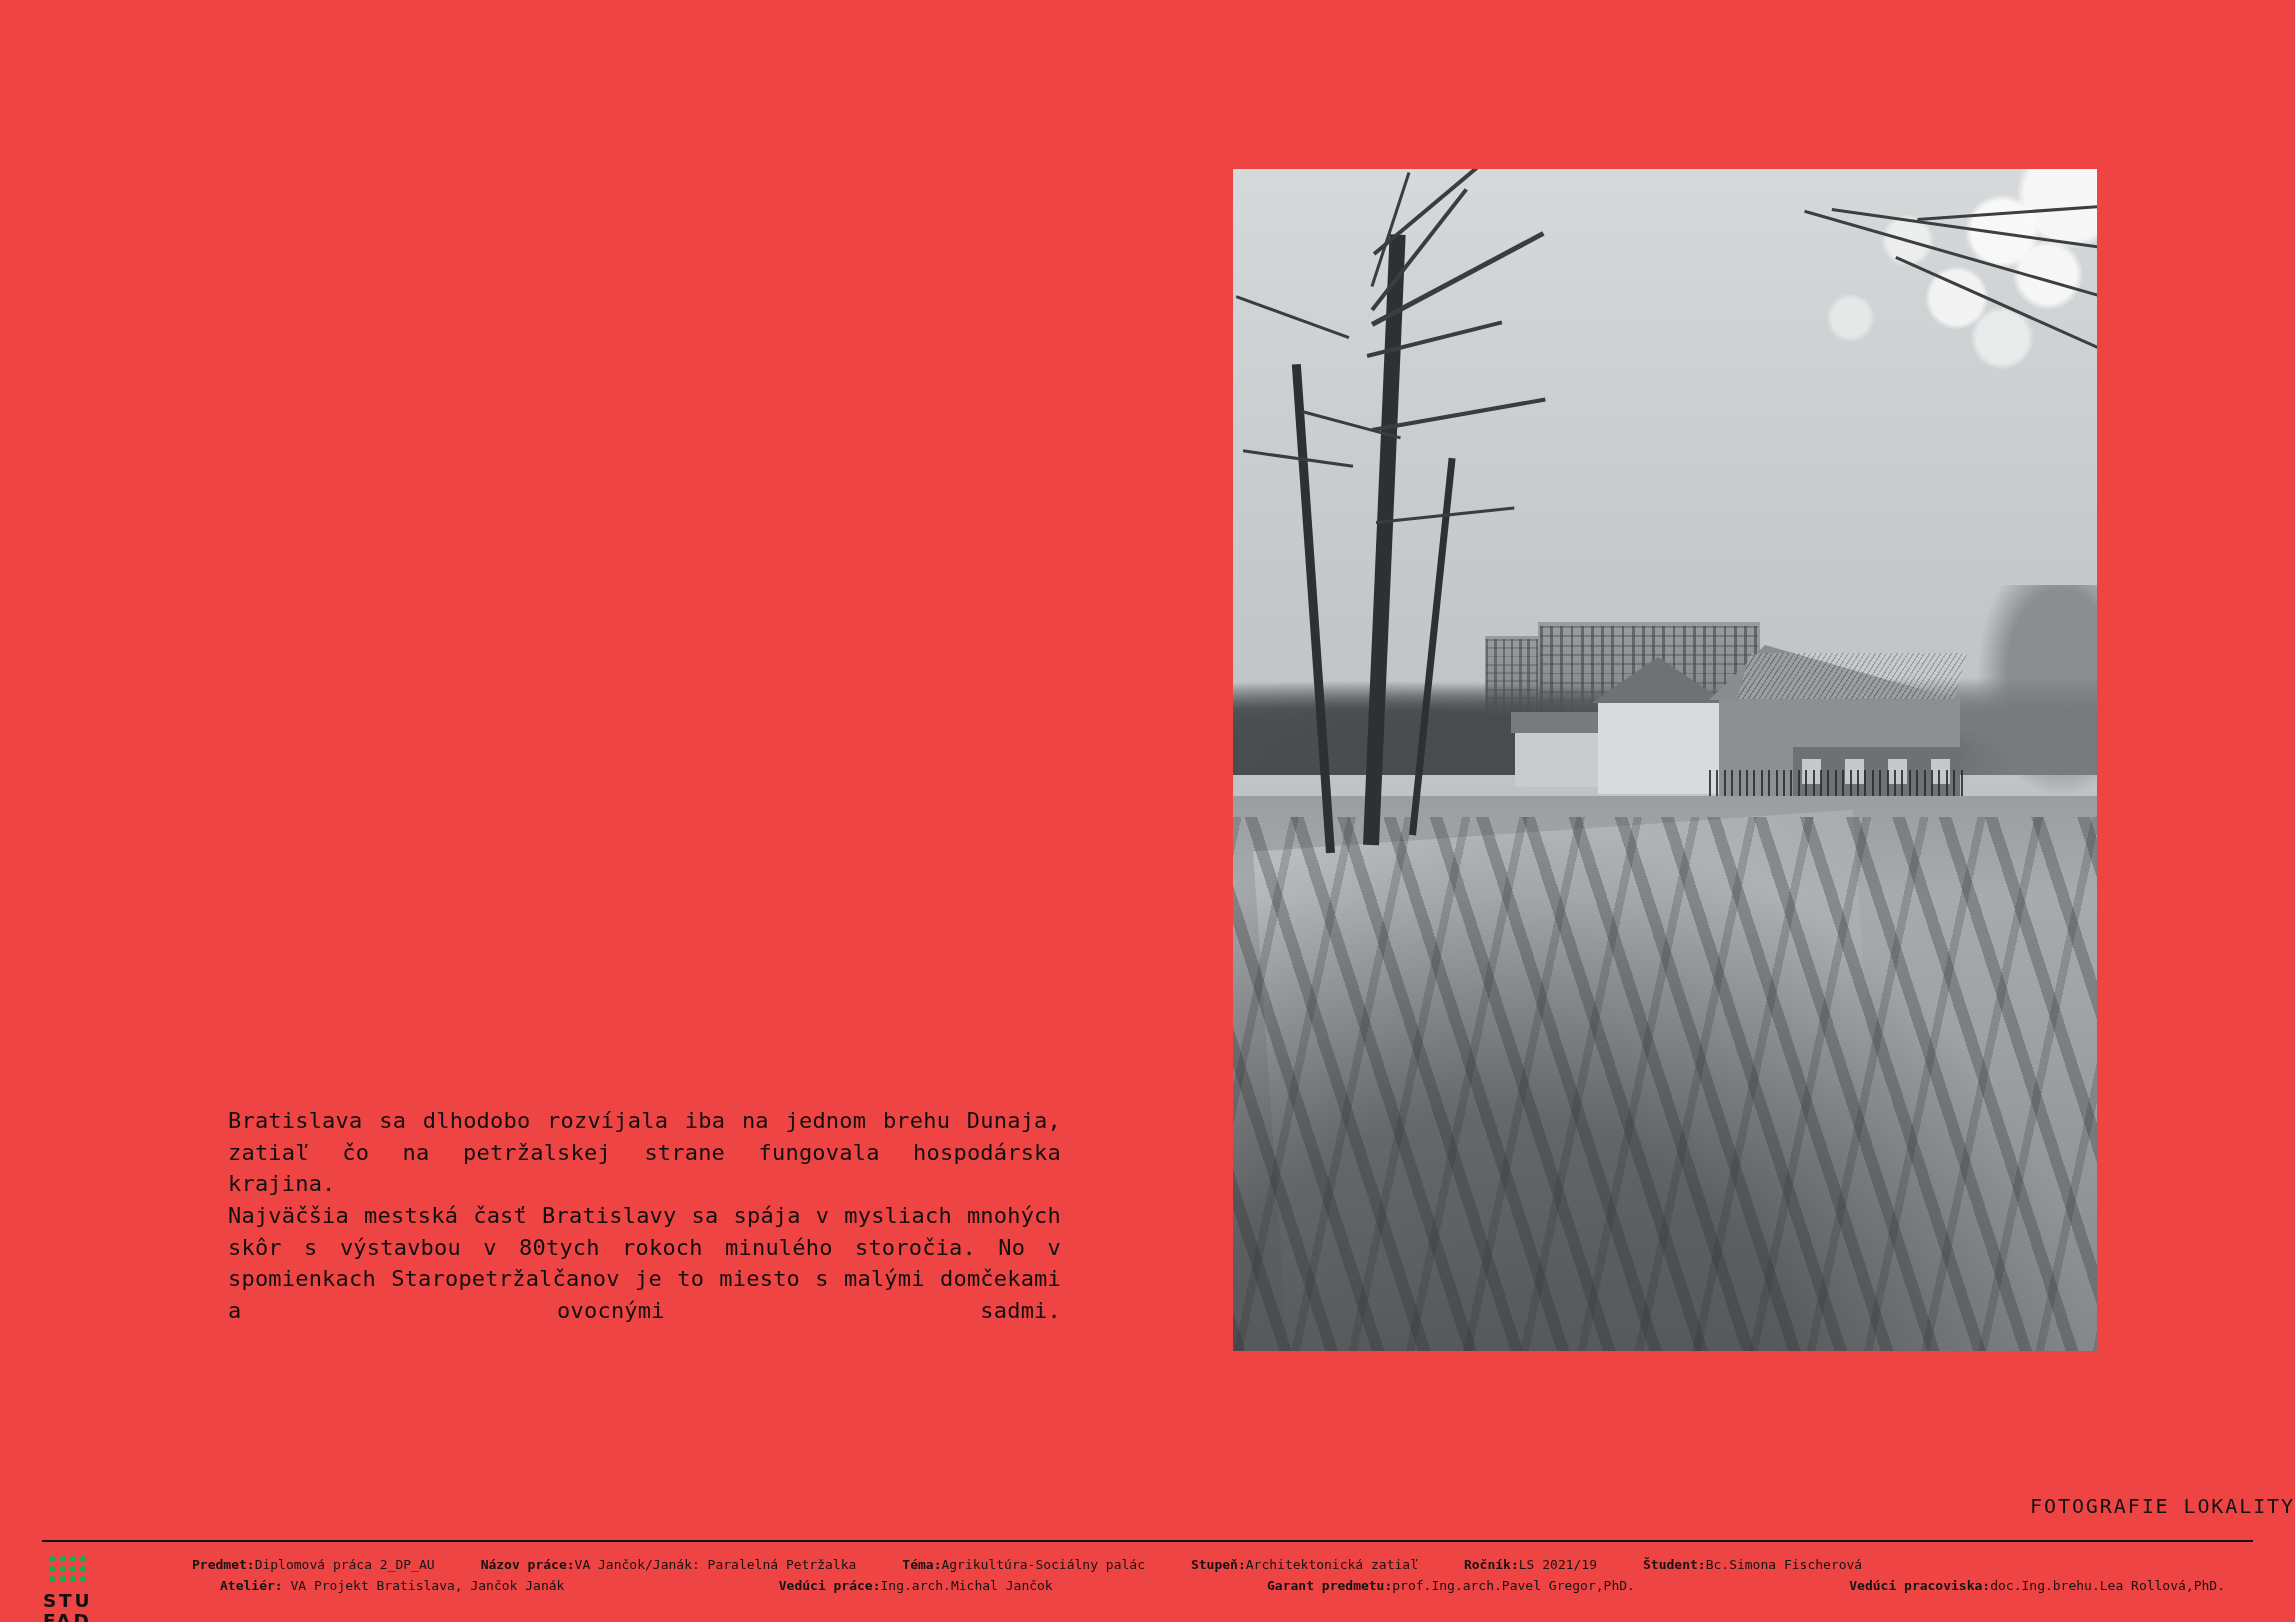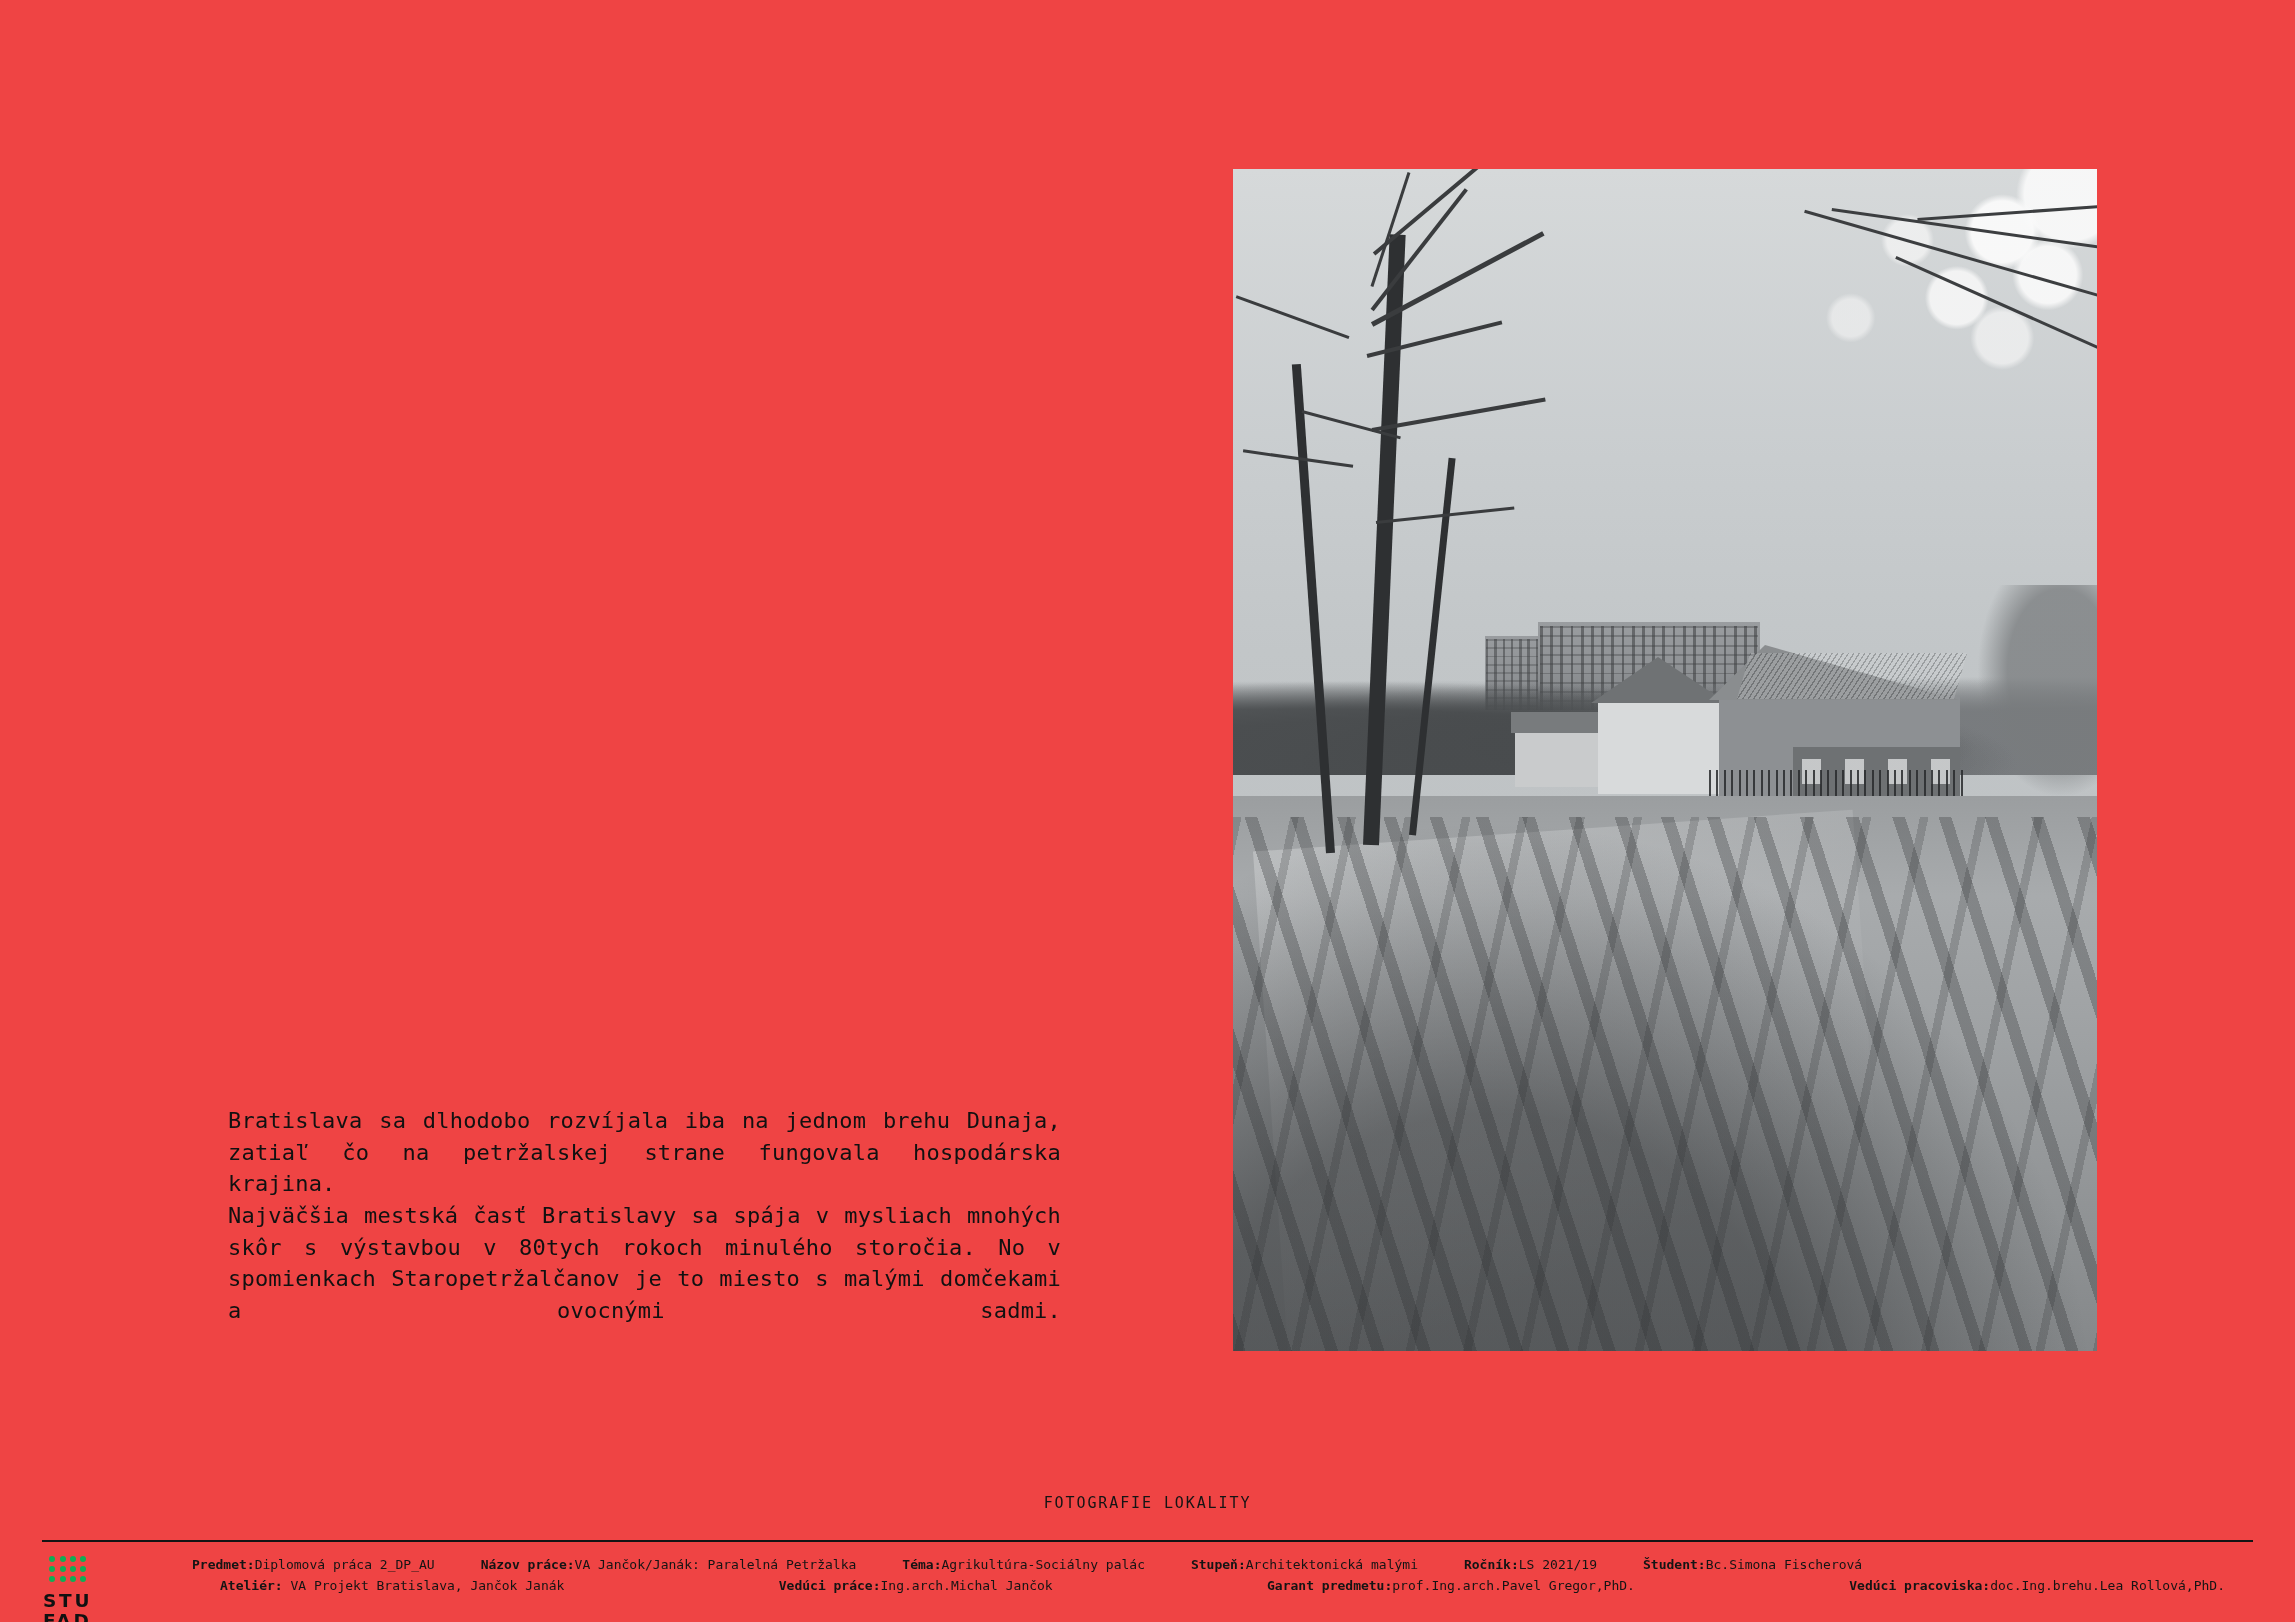--- a/index.html
+++ b/index.html
@@ -256,23 +256,23 @@
   }
   .body-text p { margin: 0; }
   .body-text p.last { text-align: justify; }
   .body-text p.last::after { content: ""; display: inline-block; width: 100%; }
 
   
   .caption {
     position: absolute;
     left: 0; right: 0;
     top: 1494px;
-    text-align: center;
+    text-align: right;
     font-family: "DejaVu Sans Mono", monospace;
-    font-size: 15px;
+    font-size: 20px;
     letter-spacing: 1.9px;
     color: #141414;
   }
 
   
   .footer {
     position: absolute;
     left: 0; right: 0; bottom: 0;
     height: 93px;
   }
@@ -409,21 +409,21 @@
         <span>STU</span><br>
         <span>FAD</span>
       </span>
     </div>
 
     <div class="meta">
       <div class="line row1">
         <span class="pair"><b>Predmet:</b><span class="val">Diplomová práca 2_DP_AU</span></span>
         <span class="pair"><b>Názov práce:</b><span class="val">VA Jančok/Janák: Paralelná Petržalka</span></span>
         <span class="pair"><b>Téma:</b><span class="val">Agrikultúra-Sociálny palác</span></span>
-        <span class="pair"><b>Stupeň:</b><span class="val">Architektonická malými</span></span>
+        <span class="pair"><b>Stupeň:</b><span class="val">Architektonická zatiaľ</span></span>
         <span class="pair"><b>Ročník:</b><span class="val">LS 2021/19</span></span>
         <span class="pair"><b>Študent:</b><span class="val">Bc.Simona Fischerová</span></span>
       </div>
       <div class="line row2">
         <span class="pair"><b>Ateliér:</b> <span class="val">VA Projekt Bratislava, Jančok Janák</span></span>
         <span class="pair"><b>Vedúci práce:</b><span class="val">Ing.arch.Michal Jančok</span></span>
         <span class="pair"><b>Garant predmetu:</b><span class="val">prof.Ing.arch.Pavel Gregor,PhD.</span></span>
         <span class="pair"><b>Vedúci pracoviska:</b><span class="val">doc.Ing.brehu.Lea Rollová,PhD.</span></span>
       </div>
     </div>

